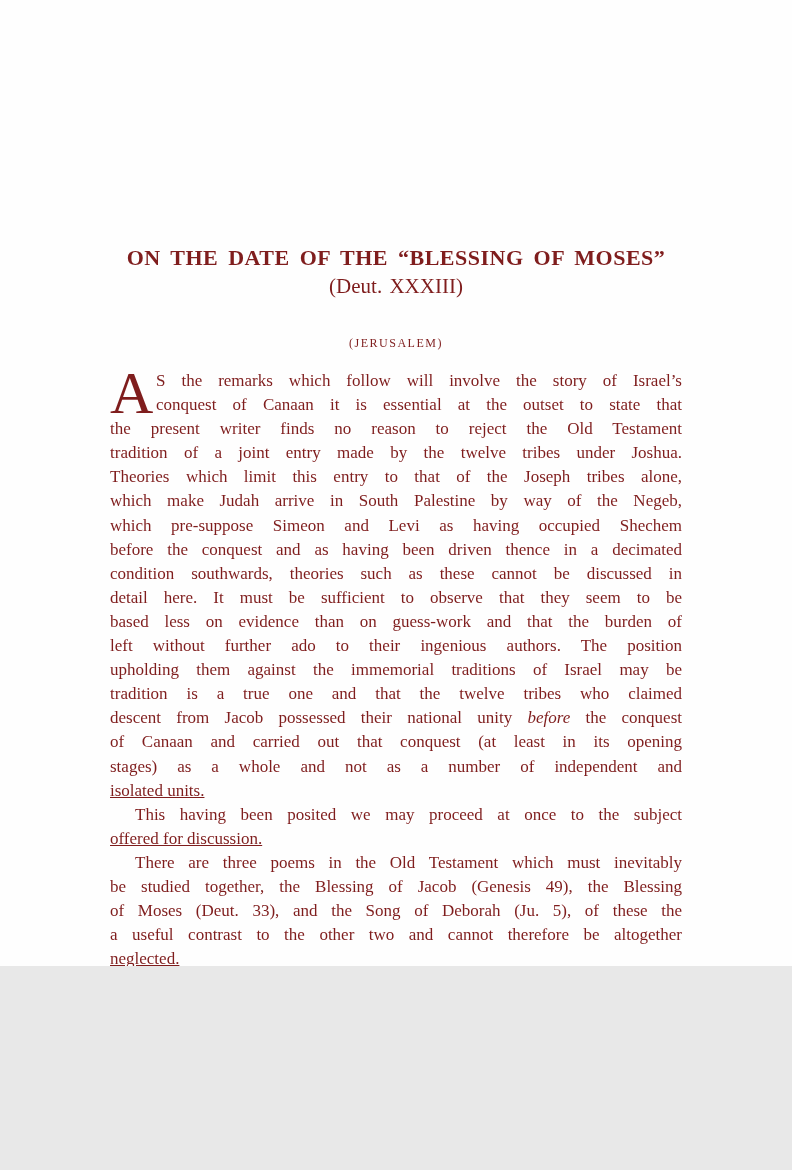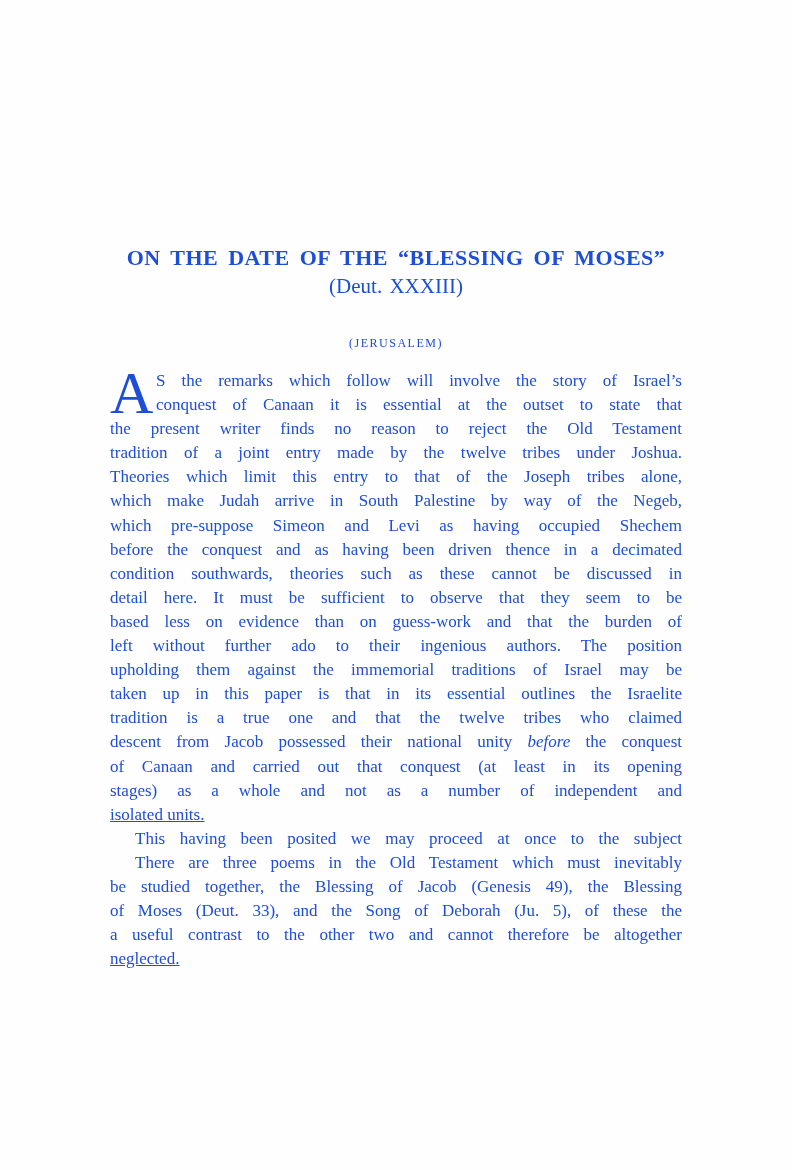--- a/index.html
+++ b/index.html
@@ -1,20 +1,20 @@
 <!DOCTYPE html>
 <html><head>
 <meta charset="utf-8">
 <style>
   html,body{margin:0;padding:0;background:#e8e8e8;}
   .page{
     position:relative;
-    width:792px;height:1170px;
+    width:792px;height:966px;
     background:#fefefe;
-    color:#1d4ed8;
+    color:#7f1d1d;
     font-family:"Liberation Serif","DejaVu Serif",serif;
     overflow:hidden;
     margin:0 auto;
   }
   .center-block{
     position:absolute;left:0;width:792px;
     text-align:center;line-height:1;white-space:nowrap;
   }
   .article-title{
     top:247px;
@@ -74,30 +74,30 @@
       <div class="line">tradition of a joint entry made by the twelve tribes under Joshua.</div>
       <div class="line">Theories which limit this entry to that of the Joseph tribes alone,</div>
       <div class="line">which make Judah arrive in South Palestine by way of the Negeb,</div>
       <div class="line">which pre-suppose Simeon and Levi as having occupied Shechem</div>
       <div class="line">before the conquest and as having been driven thence in a decimated</div>
       <div class="line">condition southwards, theories such as these cannot be discussed in</div>
       <div class="line">detail here.  It must be sufficient to observe that they seem to be</div>
       <div class="line">based less on evidence than on guess-work and that the burden of</div>
       <div class="line">left without further ado to their ingenious authors.  The position</div>
       <div class="line">upholding them against the immemorial traditions of Israel may be</div>
-      <div class="line">taken up in this paper is that in its essential outlines the Israelite</div>
       <div class="line">tradition is a true one and that the twelve tribes who claimed</div>
       <div class="line"><span>descent from Jacob possessed their national unity </span><span class="it">before</span><span> the conquest</span></div>
       <div class="line">of Canaan and carried out that conquest (at least in its opening</div>
       <div class="line">stages) as a whole and not as a number of independent and</div>
       <div class="line endp">isolated units.</div>
     </div>
 
     <div>
       <div class="line ind">This having been posited we may proceed at once to the subject</div>
+      <div class="line endp">offered for discussion.</div>
     </div>
 
     <div>
       <div class="line ind">There are three poems in the Old Testament which must inevitably</div>
       <div class="line">be studied together, the Blessing of Jacob (Genesis 49), the Blessing</div>
       <div class="line">of Moses (Deut. 33), and the Song of Deborah (Ju. 5), of these the</div>
       <div class="line">a useful contrast to the other two and cannot therefore be altogether</div>
       <div class="line endp">neglected.</div>
     </div>
 

